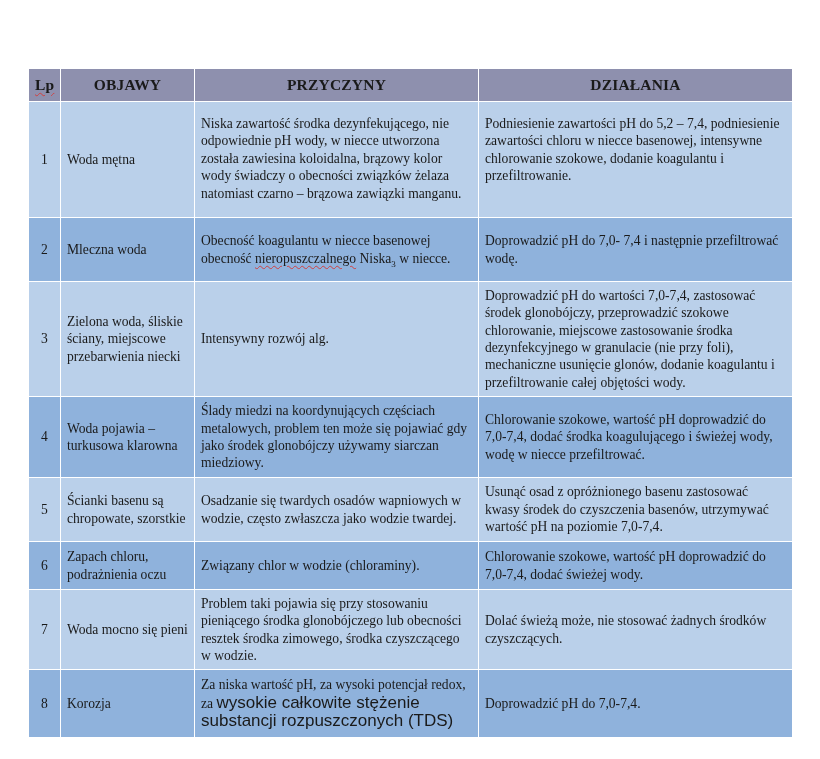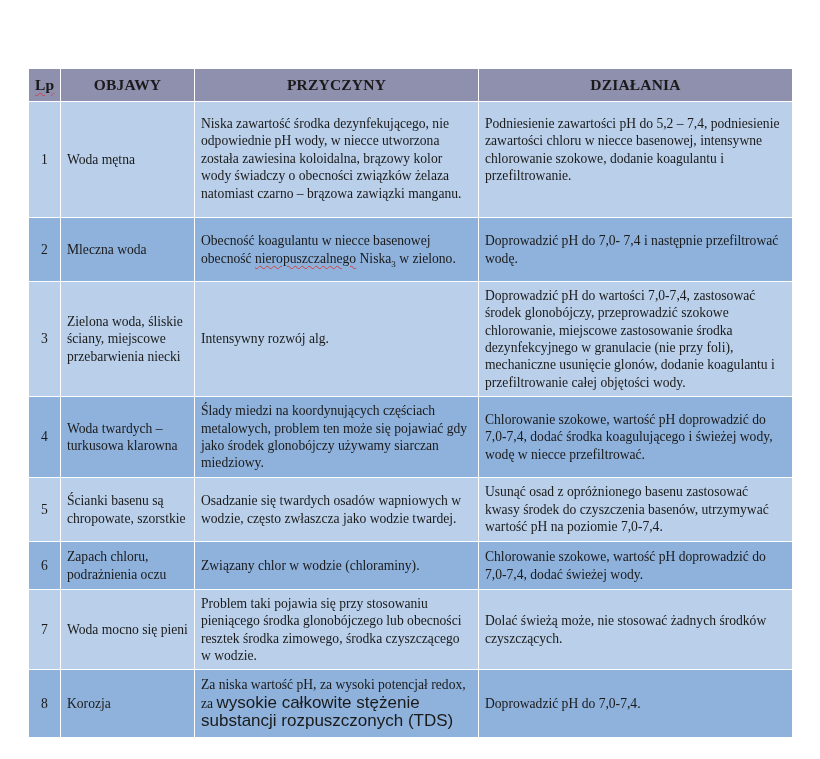--- a/index.html
+++ b/index.html
@@ -41,32 +41,32 @@
   <tbody>
     <tr class="light" style="height:116px">
       <td class="lp">1</td>
       <td>Woda mętna</td>
       <td class="top">Niska zawartość środka dezynfekującego, nie odpowiednie pH wody, w niecce utworzona została zawiesina koloidalna, brązowy kolor wody świadczy o obecności związków żelaza natomiast czarno – brązowa zawiązki manganu.</td>
       <td class="top">Podniesienie zawartości pH do 5,2 – 7,4, podniesienie zawartości chloru w niecce basenowej, intensywne chlorowanie szokowe, dodanie koagulantu i przefiltrowanie.</td>
     </tr>
     <tr class="dark" style="height:64px">
       <td class="lp">2</td>
       <td>Mleczna woda</td>
-      <td><span>Obecność koagulantu w niecce basenowej obecność </span><span class="squig">nieropuszczalnego</span><span> Niska</span><sub>3</sub><span> w zielono.</span></td>
+      <td><span>Obecność koagulantu w niecce basenowej obecność </span><span class="squig">nieropuszczalnego</span><span> Niska</span><sub>3</sub><span> w niecce.</span></td>
       <td>Doprowadzić pH do 7,0- 7,4 i następnie przefiltrować wodę.</td>
     </tr>
     <tr class="light" style="height:115px">
       <td class="lp">3</td>
       <td>Zielona woda, śliskie ściany, miejscowe przebarwienia niecki</td>
       <td>Intensywny rozwój alg.</td>
       <td>Doprowadzić pH do wartości 7,0-7,4, zastosować środek glonobójczy, przeprowadzić szokowe chlorowanie, miejscowe zastosowanie środka dezynfekcyjnego w granulacie (nie przy foli), mechaniczne usunięcie glonów, dodanie koagulantu i przefiltrowanie całej objętości wody.</td>
     </tr>
     <tr class="dark" style="height:81px">
       <td class="lp">4</td>
-      <td>Woda twardych – turkusowa klarowna</td>
+      <td>Woda pojawia – turkusowa klarowna</td>
       <td>Ślady miedzi na koordynujących częściach metalowych, problem ten może się pojawiać gdy jako środek glonobójczy używamy siarczan miedziowy.</td>
       <td>Chlorowanie szokowe, wartość pH doprowadzić do 7,0-7,4, dodać środka koagulującego i świeżej wody, wodę w niecce przefiltrować.</td>
     </tr>
     <tr class="light" style="height:64px">
       <td class="lp">5</td>
       <td>Ścianki basenu są chropowate, szorstkie</td>
       <td>Osadzanie się twardych osadów wapniowych w wodzie, często zwłaszcza jako wodzie twardej.</td>
       <td>Usunąć osad z opróżnionego basenu zastosować kwasy środek do czyszczenia basenów, utrzymywać wartość pH na poziomie 7,0-7,4.</td>
     </tr>
     <tr class="dark" style="height:48px">

